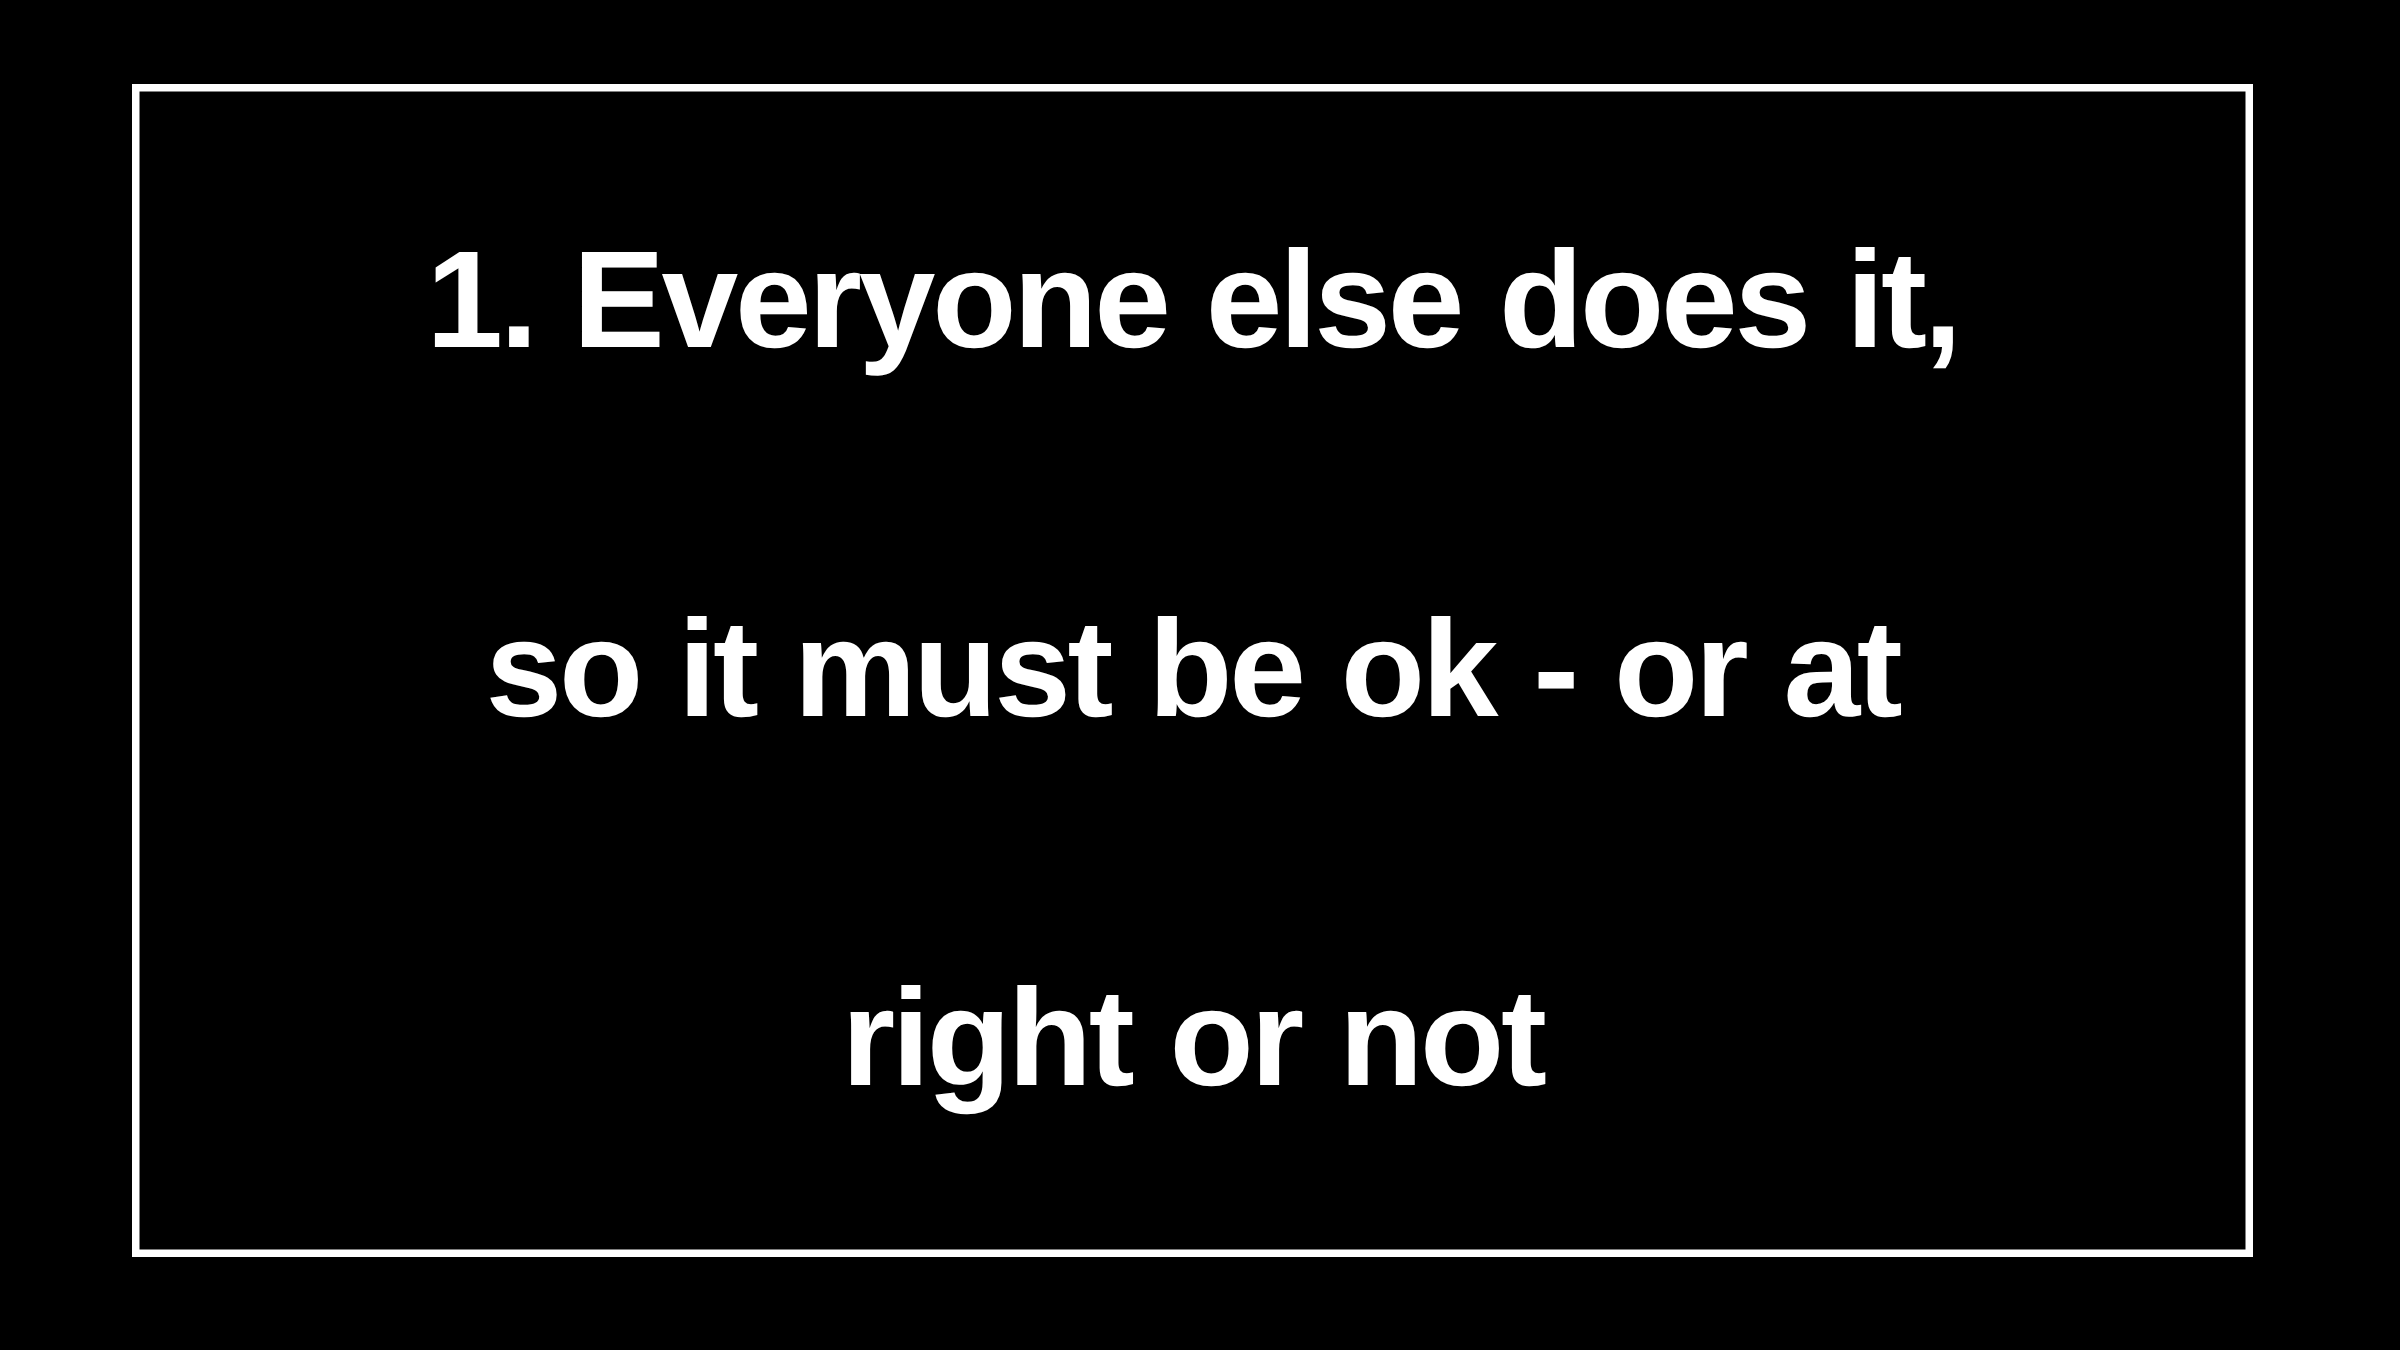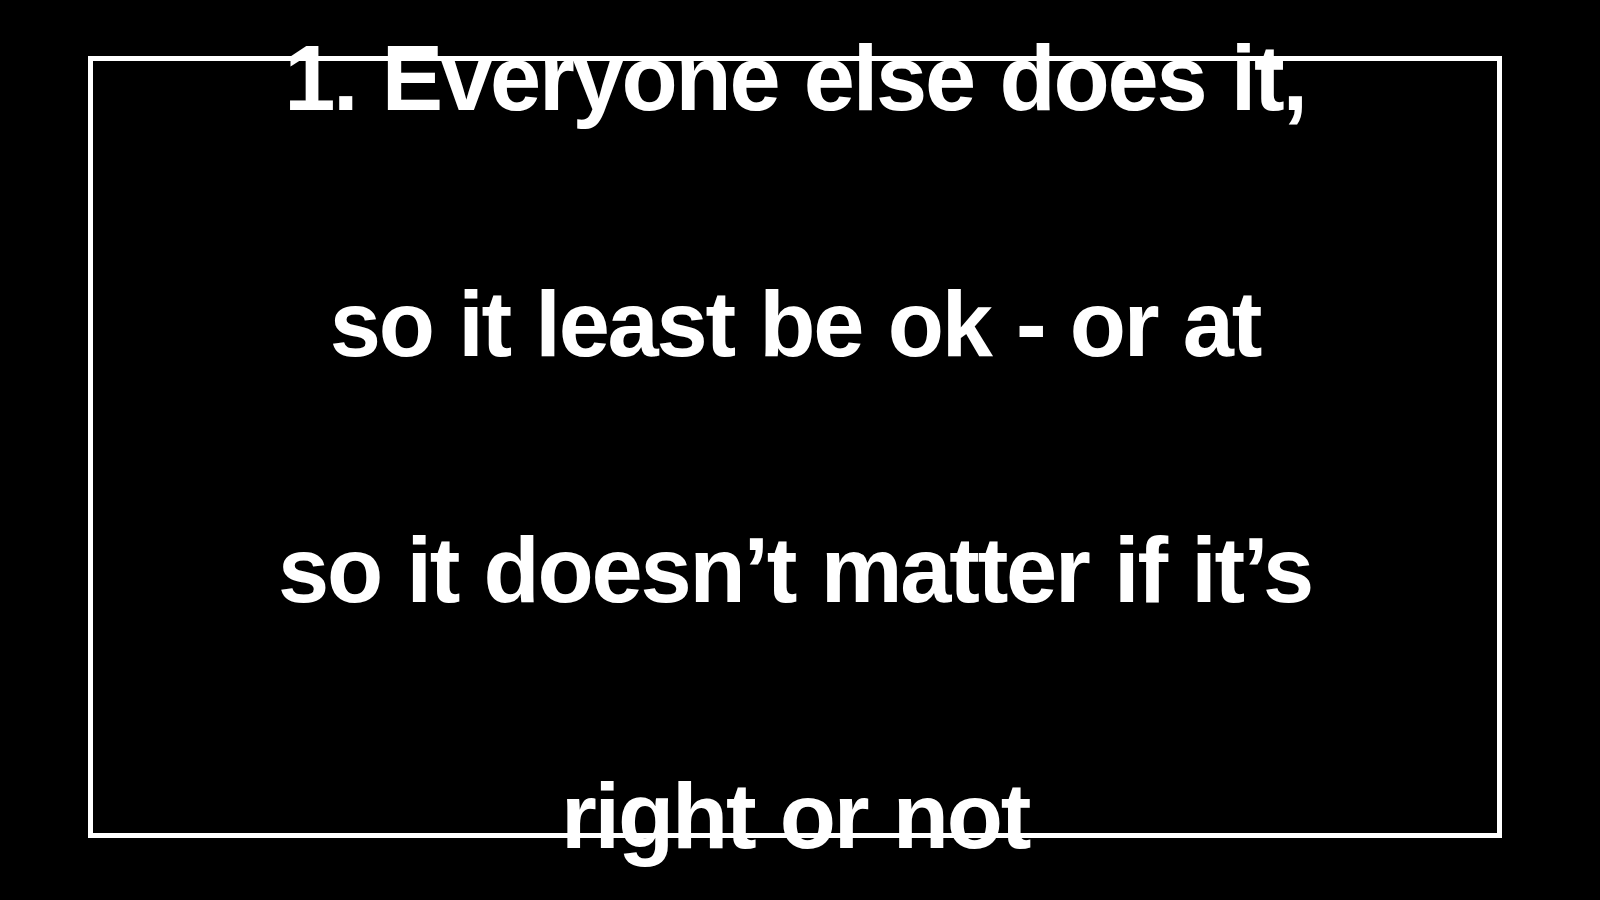--- a/index.html
+++ b/index.html
@@ -56,18 +56,17 @@
     padding: 0;
   }
 </style>
 </head>
 <body>
 
 <div id="slide">
   <div id="frame">
     <div id="text-block">
       <span class="quote-line">1. Everyone else does it,</span>
-      <span class="quote-line">so it least be ok - or at</span>
-      <span class="quote-line">so it doesn’t matter if it’s</span>
+      <span class="quote-line">so it must be ok - or at</span>
       <span class="quote-line">right or not</span>
     </div>
   </div>
 </div>
 
 </body></html>

